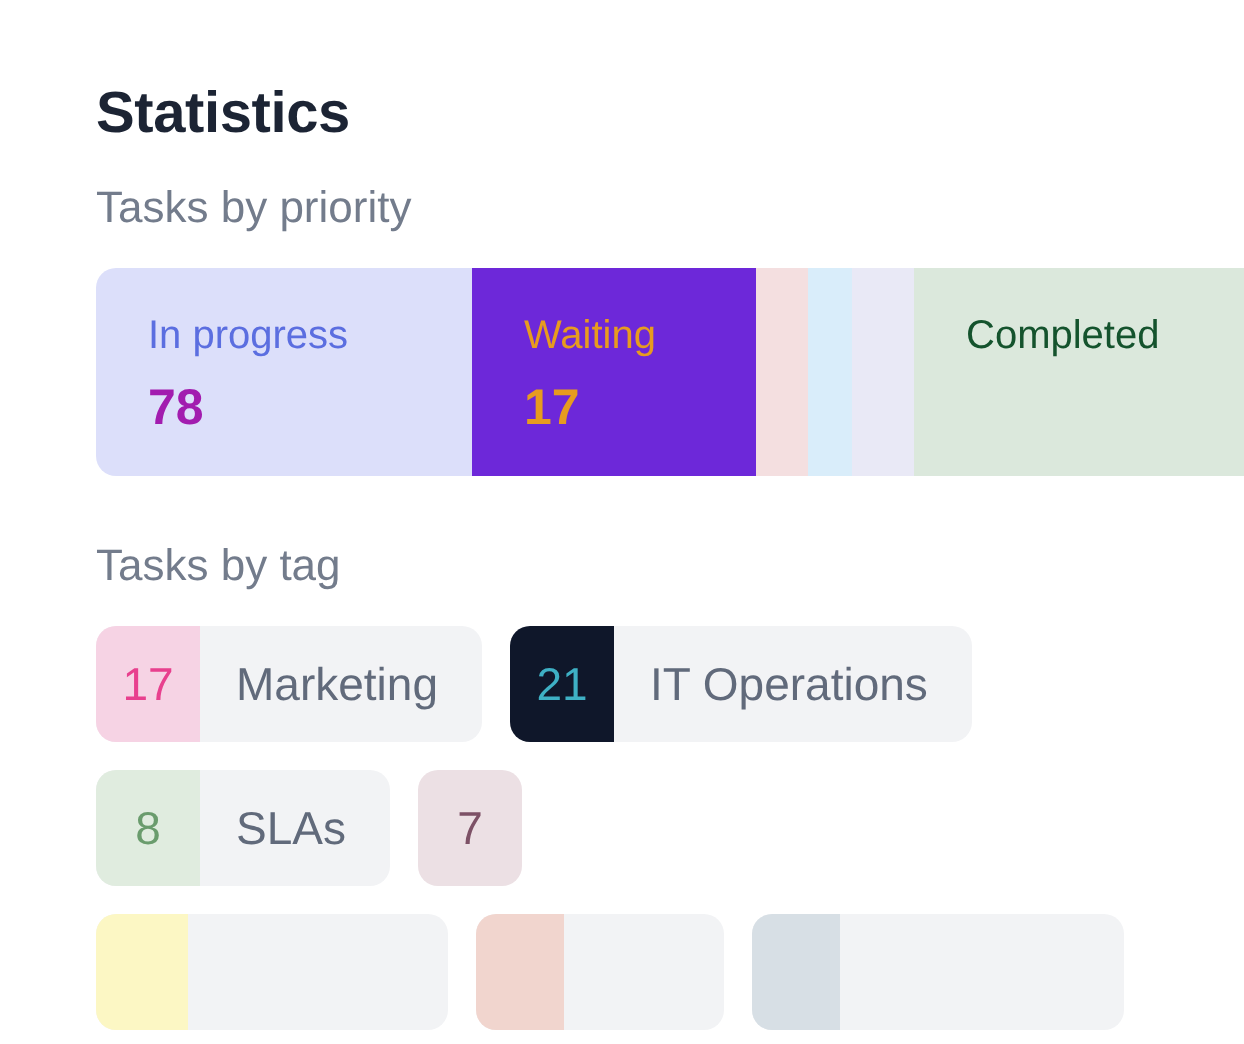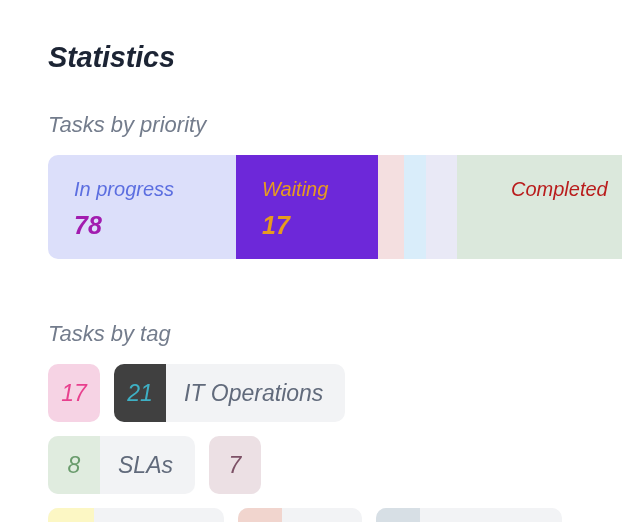--- a/index.html
+++ b/index.html
@@ -1,15 +1,15 @@
 <!DOCTYPE html>
 <html><head>
 <meta charset="utf-8">
 <style>
-  * { margin:0; padding:0; box-sizing:border-box;font-style:italic; }
+  * { margin:0; padding:0; box-sizing:border-box; }
 
   html, body {
     width: 622px;
     height: 522px;
     background: #ffffff;
     overflow: hidden;
     font-family: "Liberation Sans", sans-serif;
     -webkit-font-smoothing: antialiased;
   }
 
@@ -29,22 +29,22 @@
     line-height: 1.1;
   }
 
   .section-label {
     font-size: 22px;
     font-weight: 400;
     color: #737c8c;
     line-height: 1.1;
   }
 
-  .sec-priority { margin-top: 39px; }
-  .sec-tag      { margin-top: 63px; }
+  .sec-priority { margin-top: 18px; }
+  .sec-tag      { margin-top: 33px; }
 
   
   .priority-bar {
     margin-top: 18px;
     height: 104px;
     width: 618px;          
     display: flex;
     border-radius: 10px;
     overflow: hidden;
   }
@@ -132,33 +132,34 @@
         <div class="seg-value" style="color: #a21caf;">78</div>
       </div>
       <div class="seg seg-labeled" style="width: 142px; background: #6d28d9;">
         <div class="seg-name" style="color: rgb(231, 155, 31);">Waiting</div>
         <div class="seg-value" style="color: rgb(231, 155, 31);">17</div>
       </div>
       <div class="seg" style="width: 26px; background: rgb(244, 223, 224);"></div>
       <div class="seg" style="width: 22px; background: rgb(217, 237, 250);"></div>
       <div class="seg" style="width: 31px; background: rgb(233, 233, 246);"></div>
       <div class="seg seg-labeled" style="width: 165px; background: rgb(219, 232, 220);">
-        <div class="seg-name" style="color: #b91c1c; margin-left: 28px;">Completed</div>
+        <div class="seg-name" style="color: #14532d;">Completed</div>
       </div>
     </div>
 
   <div class="section-label sec-tag">Tasks by tag</div>
 
   <div class="tag-rows" id="tag-rows">
       <div class="tag-row">
         <div class="chip" style="background: rgb(242, 243, 245);">
           <div class="chip-count" style="background: rgb(246, 211, 228); color: rgb(232, 64, 142);">17</div>
+          <div class="chip-label" style="color: rgb(97, 106, 123);">Marketing</div>
         </div>
         <div class="chip" style="background: rgb(242, 243, 245);">
-          <div class="chip-count" style="background: #404040; color: rgb(62, 176, 196);">21</div>
+          <div class="chip-count" style="background: #0f172a; color: rgb(62, 176, 196);">21</div>
           <div class="chip-label" style="color: rgb(97, 106, 123);">IT Operations</div>
         </div>
       </div>
       <div class="tag-row">
         <div class="chip" style="background: rgb(242, 243, 245);">
           <div class="chip-count" style="background: rgb(224, 236, 223); color: rgb(106, 156, 109);">8</div>
           <div class="chip-label" style="color: rgb(97, 106, 123);">SLAs</div>
         </div>
         <div class="chip" style="background: rgb(242, 243, 245);">
           <div class="chip-count" style="background: rgb(236, 224, 228); color: rgb(125, 81, 102);">7</div>

